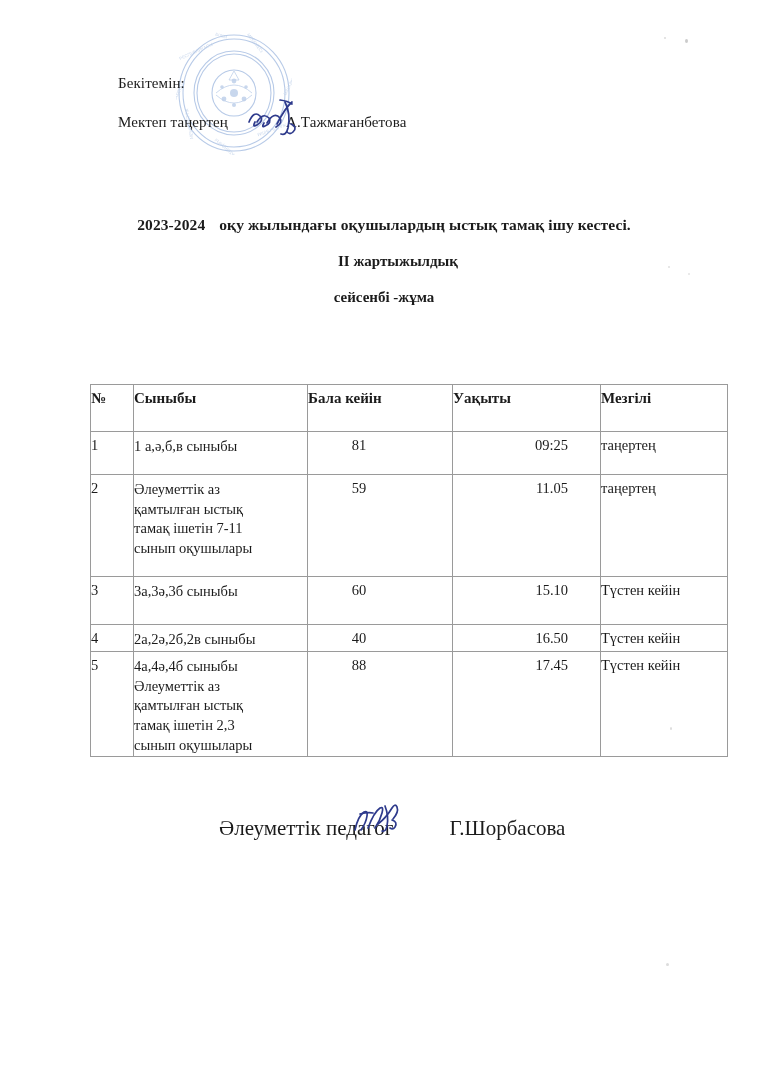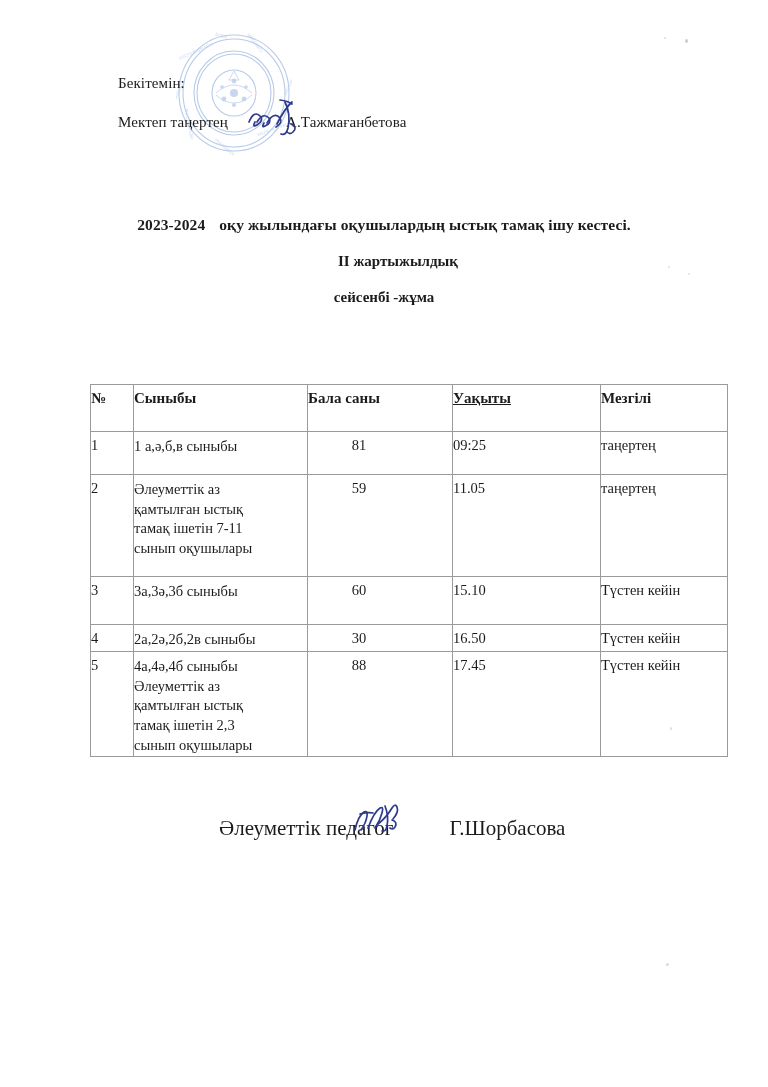--- a/index.html
+++ b/index.html
@@ -106,25 +106,25 @@
   .col-part  { width: 127px; }
 
   .sched-table thead td {
     font-weight: bold;
     font-size: 15px;
     height: 41px;
   }
   .cell-pad-no    { padding-left: 7px; }
   .cell-pad-class { padding-left: 10px; }
   .cell-pad-count { padding-left: 10px; }
-  .cell-pad-time  { padding-left: 10px; text-decoration: underline; }
+  .cell-pad-time  { padding-left: 10px; }
   .cell-pad-part  { padding-left: 9px; }
 
   .val-count { display: block; text-align: center; padding-right: 42px; }
-  .val-time  { display: block; text-align: left; padding-right: 32px; }
+  .val-time  { display: block; text-align: right; padding-right: 32px; }
 
   .cell-multiline { white-space: pre-line; line-height: 1.36; }
 
   .r1 td { height: 37px; }
   .r2 td { height: 96px; }
   .r3 td { height: 42px; }
   .r4 td { height: 21px; }
   .r5 td { height: 98px; }
 
   
@@ -225,21 +225,21 @@
       <col class="col-no">
         <col class="col-class">
         <col class="col-count">
         <col class="col-time">
         <col class="col-part">
     </colgroup>
     <thead>
       <tr>
         <td class="cell-pad-no">№</td>
         <td class="cell-pad-class">Сыныбы</td>
-        <td class="cell-pad-count">Бала саны</td>
+        <td class="cell-pad-count">Бала кейін</td>
         <td class="cell-pad-time">Уақыты</td>
         <td class="cell-pad-part">Мезгілі</td>
       </tr>
     </thead>
     <tbody>
       <tr class="r1">
         <td class="cell-pad-no">1</td>
         <td class="cell-pad-class cell-multiline">1 а,ә,б,в  сыныбы</td>
         <td>
             <span class="val-count">81</span>
@@ -271,21 +271,21 @@
           </td>
         <td>
             <span class="val-time">15.10</span>
           </td>
         <td class="cell-pad-part">Түстен кейін</td>
       </tr>
       <tr class="r4">
         <td class="cell-pad-no">4</td>
         <td class="cell-pad-class cell-multiline">2а,2ә,2б,2в сыныбы</td>
         <td>
-            <span class="val-count">30</span>
+            <span class="val-count">40</span>
           </td>
         <td>
             <span class="val-time">16.50</span>
           </td>
         <td class="cell-pad-part">Түстен кейін</td>
       </tr>
       <tr class="r5">
         <td class="cell-pad-no">5</td>
         <td class="cell-pad-class cell-multiline">4а,4ә,4б сыныбы
 Әлеуметтік аз

